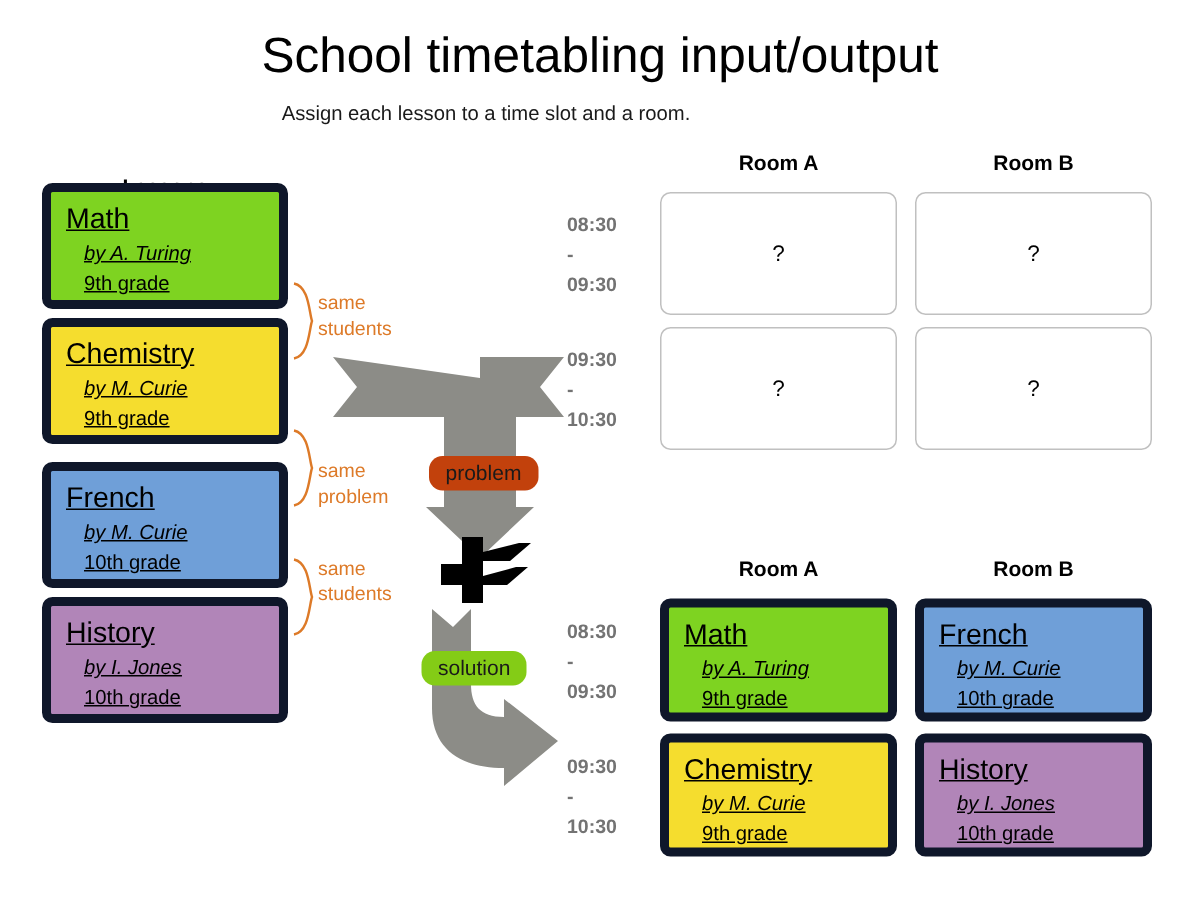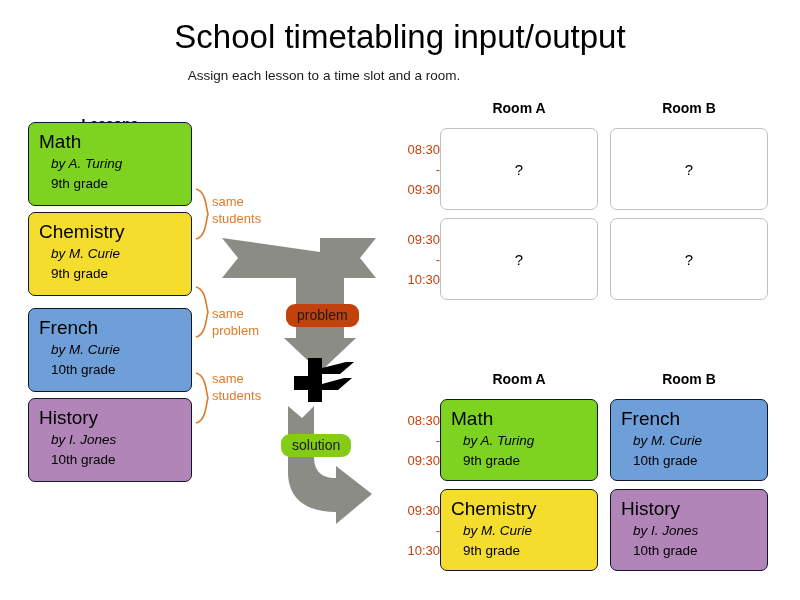--- a/index.html
+++ b/index.html
@@ -25,46 +25,47 @@
   }
 
   
   .colhead{
     position:absolute;font-size:14px;font-weight:bold;text-align:center;color:#000;
   }
 
   
   .card{
     position:absolute;
-    border:1px solid #0f172a;
+    border:6px solid #0f172a;
     border-radius:7px;
     box-sizing:border-box;
     padding:6px 0 0 10px;
     overflow:hidden;
+    text-decoration:underline;
   }
   .card .c-name{font-size:19px;line-height:25px;font-weight:400;color:#000;}
   .card .c-by{font-size:13.5px;line-height:20px;font-style:italic;color:#000;padding-left:12px;}
   .card .c-grade{font-size:13.5px;line-height:20px;color:#000;padding-left:12px;}
 
   .lesson-card{left:28px;width:164px;height:84px;}
   .slot-card{width:158px;height:82px;}
 
   
   .empty-cell{
     position:absolute;width:158px;height:82px;
     border:1px solid #c0c0c0;border-radius:7px;background:#fff;
     box-sizing:border-box;
     display:flex;align-items:center;justify-content:center;
     font-size:15px;color:#000;
   }
 
   
   .timelabel{
-    position:absolute;width:62px;text-align:right;
-    font-size:13px;font-weight:normal;line-height:20px;color:#c2410c;
+    position:absolute;width:62px;text-align:left;
+    font-size:13px;font-weight:bold;line-height:20px;color:#737373;
   }
 
   
   .brace{position:absolute;}
   .brace svg{display:block;}
   .brace-text{
     position:absolute;font-size:13px;line-height:17px;color:#dd7a28;
     white-space:nowrap;
   }
 

